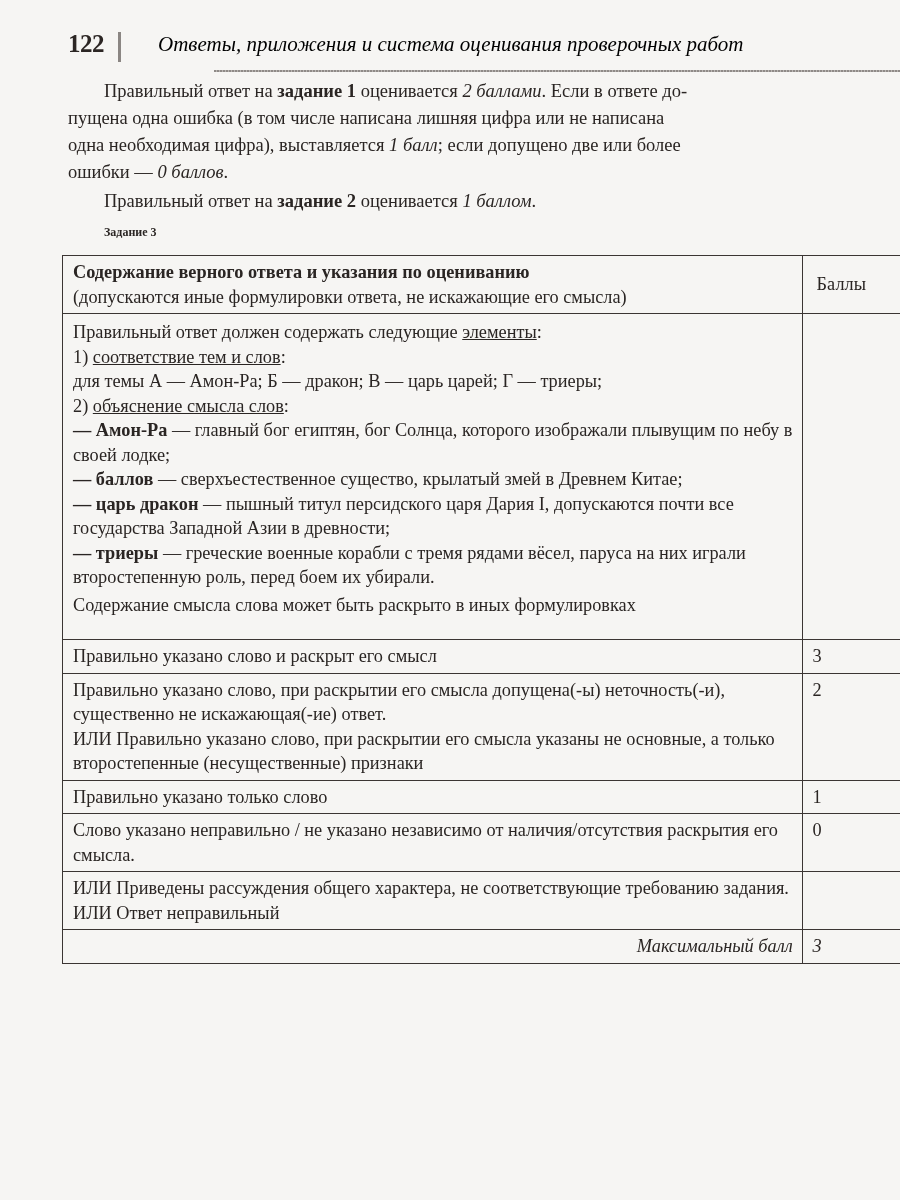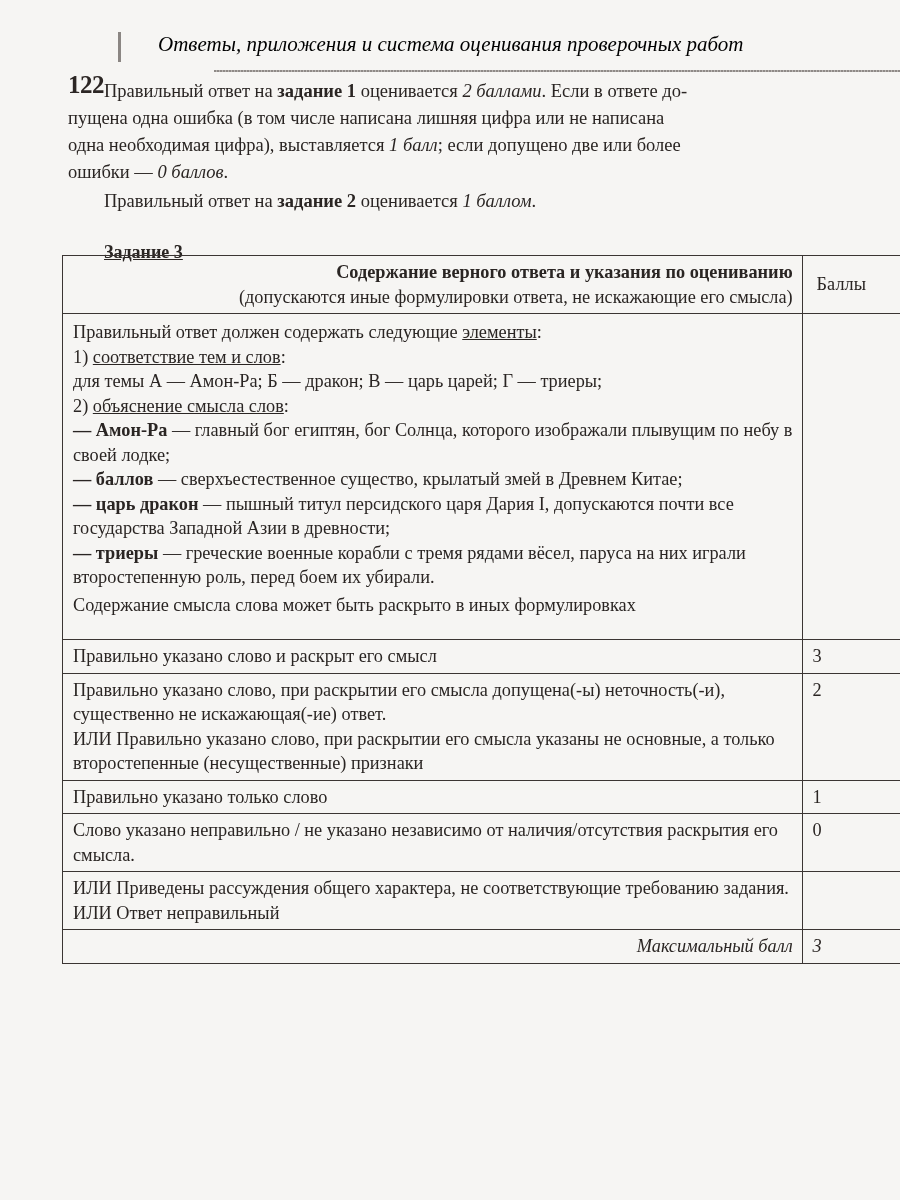--- a/index.html
+++ b/index.html
@@ -10,55 +10,54 @@
     font-family: "Liberation Serif", "DejaVu Serif", serif;
     position: relative;
   }
   .page-header {
     position: absolute; left: 68px; top: 30px; width: 832px; height: 36px;
   }
   .page-number {
     position: absolute; left: 0; top: 0;
     font-size: 25px; font-weight: bold; letter-spacing: -0.5px;
     color: #2c2624;
-    margin-top: 41px;
   }
   .header-bar {
     position: absolute; left: 50px; top: 2px; width: 3px; height: 30px;
     background: #8b8683;
   }
   .running-title {
     position: absolute; left: 90px; top: 2px;
     font-size: 21px; font-style: italic; color: #000000; white-space: nowrap;
   }
   .header-rule {
     position: absolute; left: 146px; top: 40px; width: 688px; height: 2px;
     background: repeating-linear-gradient(90deg, #8f8a87 0 2px, #b9b5b2 2px 3px);
   }
   .intro {
     position: absolute; left: 68px; top: 78px; width: 900px;
     font-size: 18.5px; line-height: 27px; white-space: nowrap;
   }
   .intro p { margin: 0; }
   .indent { padding-left: 36px; }
   .task-heading {
-    position: absolute; left: 104px; top: 242px;
-    font-size: 18px; font-weight: bold; text-decoration: underline;
+    position: absolute; left: 104px; top: 225px;
+    font-size: 12px; font-weight: bold;
   }
   table.rubric {
     position: absolute; left: 62px; top: 255px;
     border-collapse: collapse; width: 880px;
     font-size: 18.3px; line-height: 24.5px;
   }
   table.rubric td, table.rubric th {
     border: 1.5px solid #3b3533;
     vertical-align: top;
     padding: 4px 9px 4px 10px;
   }
-  table.rubric th { font-weight: normal; text-align: right; vertical-align: middle; }
+  table.rubric th { font-weight: normal; text-align: left; vertical-align: middle; }
   .col-content { width: 742px; }
   .col-score { width: 118px; text-align: left; }
   .th-main { font-weight: bold; display: block; }
   .th-sub { display: block; }
   .th-score { font-weight: bold; text-align: left !important; padding-left: 14px !important; }
   td.score { text-align: left; padding-left: 42px; }
   .u { text-decoration: underline; }
   .b { font-weight: bold; }
   .line { display: block; }
   .max-row td.label { text-align: right; font-style: italic; }

